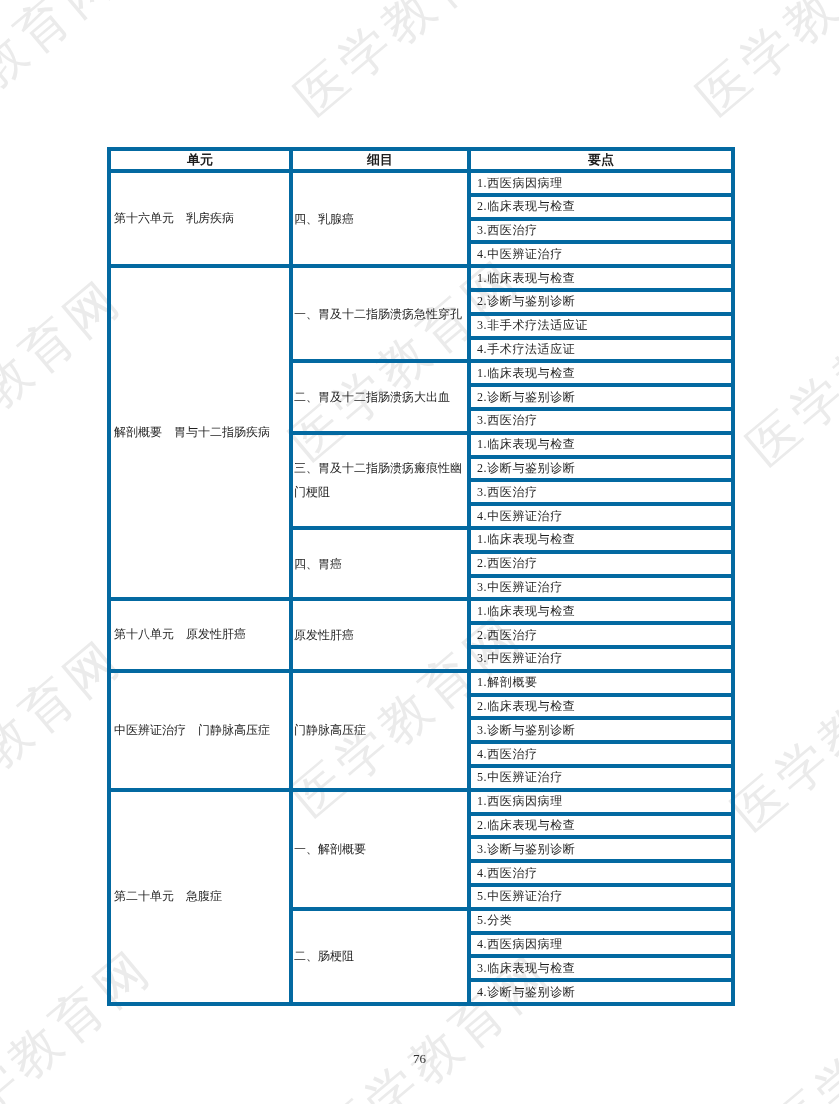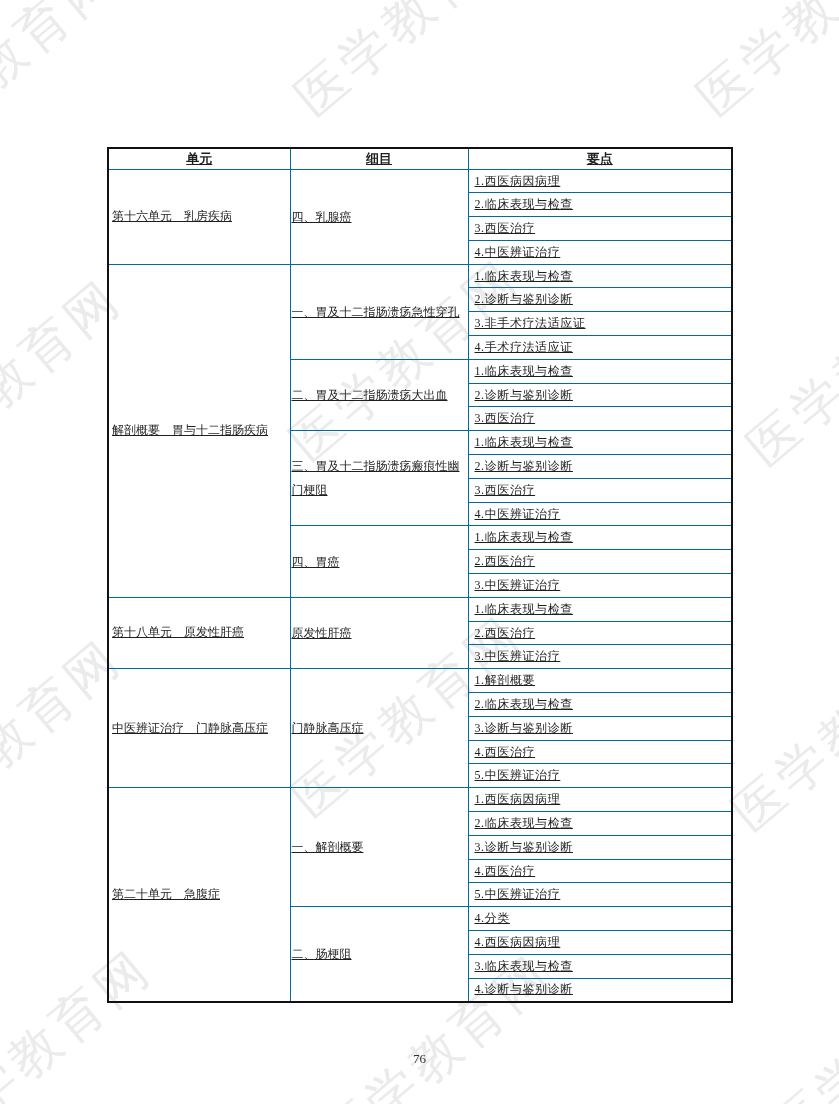--- a/index.html
+++ b/index.html
@@ -19,25 +19,24 @@
     transform:rotate(-40deg); transform-origin:0 50%;
     user-select:none; line-height:50px;
   }
   table.syllabus {
     position:absolute; left:107px; top:147px; width:624px;
     border-collapse:collapse; table-layout:fixed;
     background:transparent; z-index:1;
     color:#1f1f1f;
   }
   table.syllabus th, table.syllabus td {
-    border:1px solid #0369a1;
+    border:4px solid #0369a1;
     font-size:12px;
     vertical-align:middle;
     overflow:hidden;
-    text-decoration:underline;
   }
   table.syllabus { border:2px solid #111; }
   table.syllabus th {
     height:21px; font-size:13px; font-weight:bold; text-align:center; padding:0 2px;
   }
   td.unit-cell {
     text-align:left; padding-left:3px; padding-right:2px; line-height:1.6;
     word-break:break-all;
   }
   td.item-cell {
@@ -188,21 +187,21 @@
           <td class="point-cell">3.诊断与鉴别诊断</td>
         </tr>
         <tr>
           <td class="point-cell">4.西医治疗</td>
         </tr>
         <tr>
           <td class="point-cell">5.中医辨证治疗</td>
         </tr>
         <tr>
           <td class="item-cell" rowspan="4">二、肠梗阻</td>
-          <td class="point-cell">4.分类</td>
+          <td class="point-cell">5.分类</td>
         </tr>
         <tr>
           <td class="point-cell">4.西医病因病理</td>
         </tr>
         <tr>
           <td class="point-cell">3.临床表现与检查</td>
         </tr>
         <tr>
           <td class="point-cell">4.诊断与鉴别诊断</td>
         </tr>

